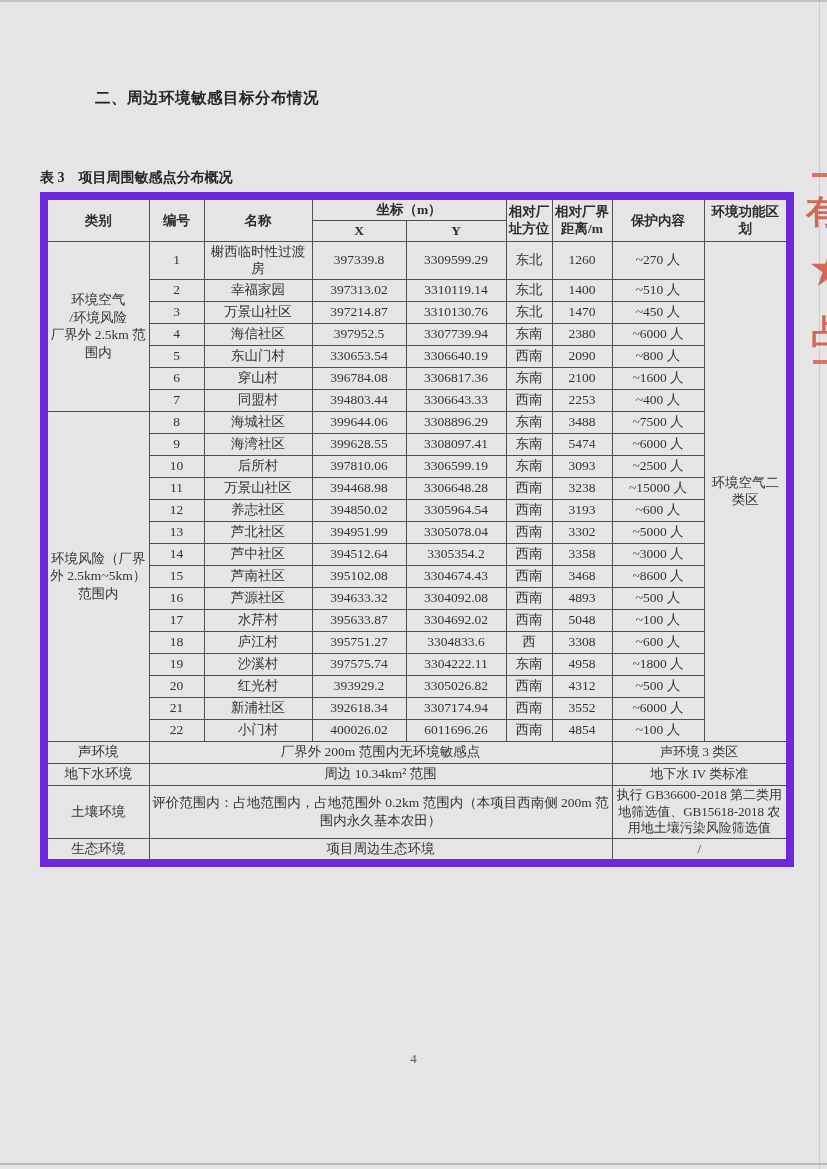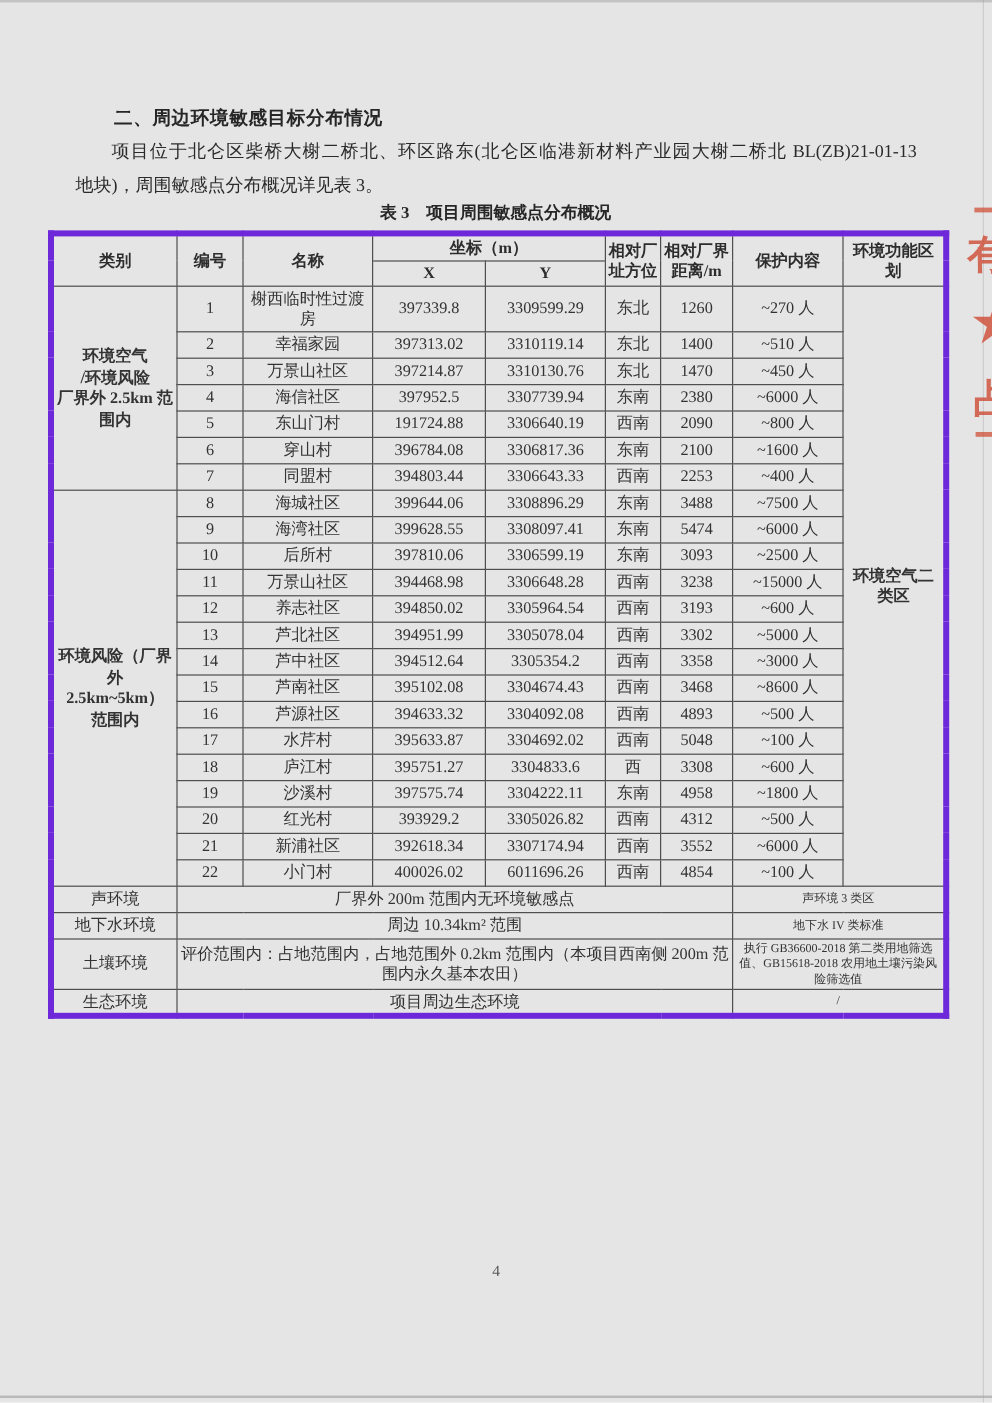--- a/index.html
+++ b/index.html
@@ -10,59 +10,55 @@
   }
   .edge-top{position:absolute;left:0;top:0;width:100%;height:2px;background:rgba(150,150,150,.45);}
   .edge-bottom{position:absolute;left:0;top:1163px;width:100%;height:2px;background:rgba(130,130,130,.45);}
   .edge-right{position:absolute;left:819px;top:0;width:1px;height:100%;background:rgba(160,160,160,.35);}
 
   .heading{position:absolute;left:95px;top:88px;font-weight:bold;font-size:15.5px;letter-spacing:.5px;color:#262626;}
   .para{position:absolute;left:63px;top:113px;width:701px;font-size:15px;line-height:28px;color:#2b2b2b;}
   .para .l1{padding-left:2em;text-align:justify;text-align-last:justify;}
   .para .l2{text-align:left;}
 
-  .caption{position:absolute;left:40px;top:169px;width:746px;text-align:center;font-weight:bold;font-size:14px;color:#262626;}
+  .caption{position:absolute;left:40px;top:169px;width:746px;text-align:left;font-weight:bold;font-size:14px;color:#262626;}
 
   table.main{
     position:absolute;left:40px;top:192px;width:746px;
     border-collapse:collapse;table-layout:fixed;
     font-size:13.5px;color:#333;
-    border:5px solid #6d28d9;
+    border:8px solid #6d28d9;
   }
   table.main th,table.main td{
     border:1px solid #4e4e4e;text-align:center;vertical-align:middle;
     padding:1px 2px;line-height:1.3;overflow:hidden;
   }
   table.main th{font-weight:bold;white-space:pre-line;color:#2d2d2d;}
   table.main thead tr{height:21px;}
   table.main tbody tr{height:22px;}
-  td.cat,td.zone{white-space:pre-line;line-height:1.45;font-weight:bold;}
-  td.std{font-size:10px;margin-left:44px;}
+  td.cat,td.zone{white-space:pre-line;line-height:1.45;}
+  td.std{font-size:13px;margin-left:44px;}
   tr.sum{height:24px;}
 
   .page-number{position:absolute;left:0;top:1051px;width:827px;text-align:center;font-size:13px;color:#5a5a5a;}
 
   .stamp{position:absolute;left:0;top:0;width:827px;height:1169px;pointer-events:none;}
   .stamp .g{position:absolute;color:#cf4f38;opacity:.82;font-weight:bold;font-family:"Liberation Serif",serif;}
   .stamp .bar{position:absolute;background:#cf4f38;opacity:.75;}
 </style>
 </head>
 <body>
 
 <div class="page">
   <div class="edge-top"></div>
   <div class="edge-bottom"></div>
   <div class="edge-right"></div>
 
   <div class="heading">二、周边环境敏感目标分布情况</div>
 
-  <div class="para">
-    <div class="l1">项目位于北仑区柴桥大榭二桥北、环区路东(北仑区临港新材料产业园大榭二桥北 BL(ZB)21-01-13</div>
-    <div class="l2">地块)，周围敏感点分布概况详见表 3。</div>
-  </div>
 
   <div class="caption">表 3　项目周围敏感点分布概况</div>
 
   <table class="main">
       <colgroup>
         <col style="width: 105px;">
         <col style="width: 55px;">
         <col style="width: 108px;">
         <col style="width: 94px;">
         <col style="width: 100px;">
@@ -129,21 +125,21 @@
           <td>海信社区</td>
           <td>397952.5</td>
           <td>3307739.94</td>
           <td>东南</td>
           <td>2380</td>
           <td>~6000 人</td>
         </tr>
         <tr>
           <td>5</td>
           <td>东山门村</td>
-          <td>191724.88</td>
+          <td>330653.54</td>
           <td>3306640.19</td>
           <td>西南</td>
           <td>2090</td>
           <td>~800 人</td>
         </tr>
         <tr>
           <td>6</td>
           <td>穿山村</td>
           <td>396784.08</td>
           <td>3306817.36</td>

